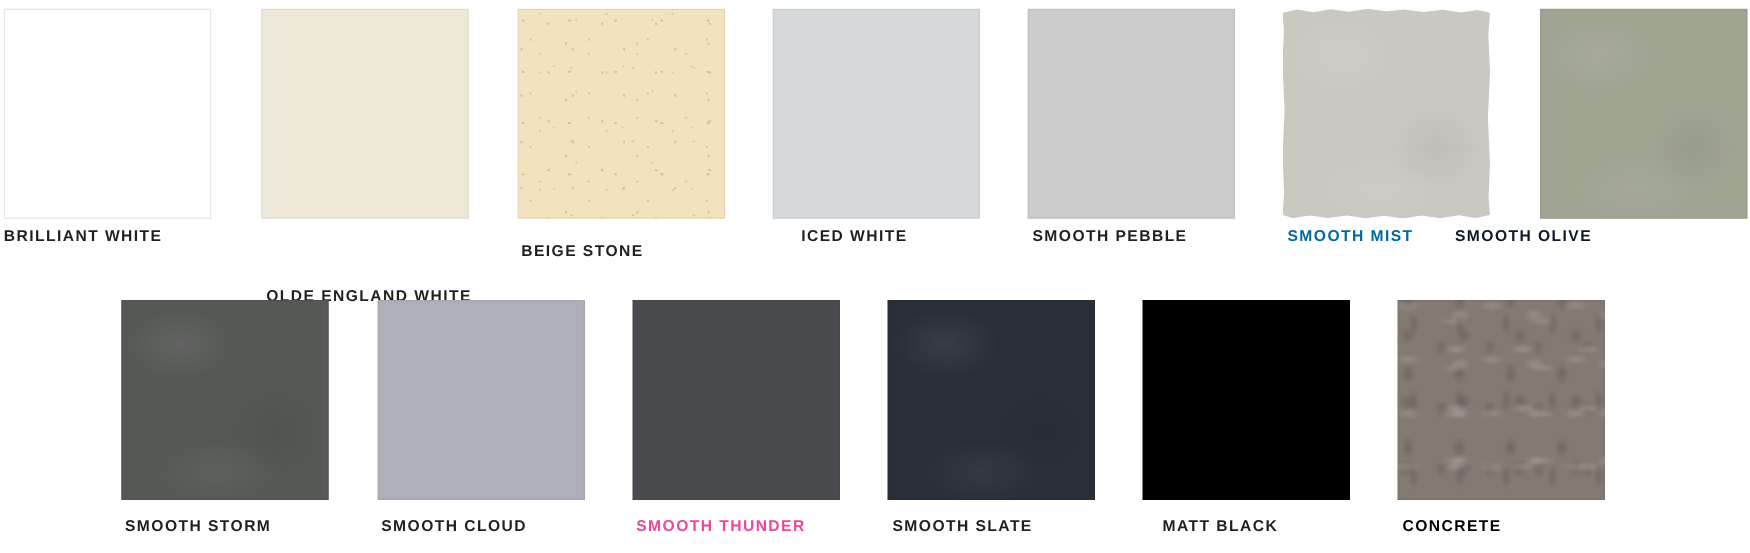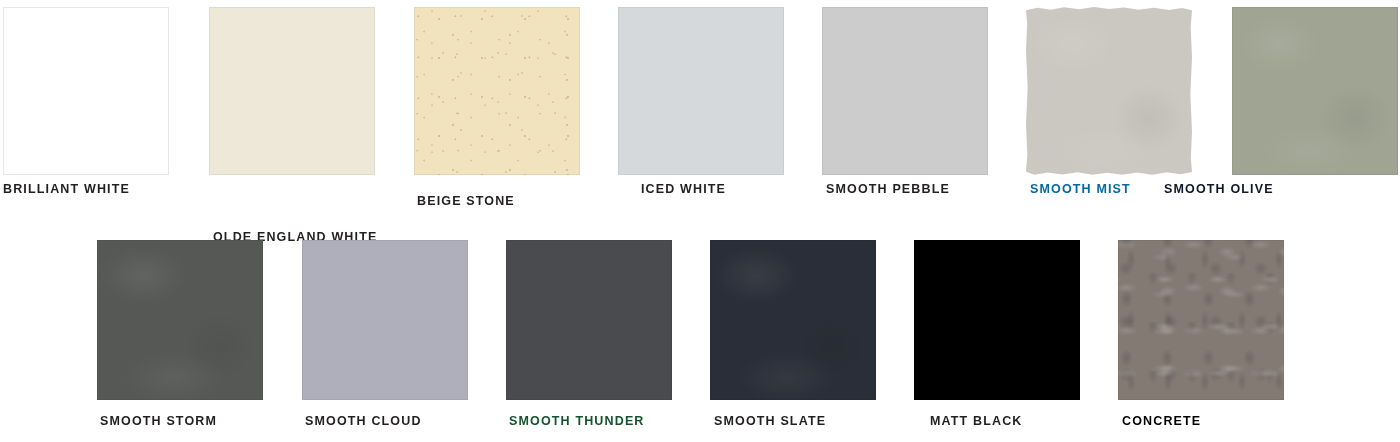--- a/index.html
+++ b/index.html
@@ -138,21 +138,21 @@
       <div class="swatch-chip tex-soft has-hairline" style="background: rgb(86, 88, 86);"></div>
     </div>
     <div class="swatch-label" style="left: 100px; top: 414px; color: rgb(35, 31, 32);">SMOOTH STORM</div>
     <div class="swatch-cell" style="left: 302px; top: 240px; width: 166px; height: 160px;">
       <div class="swatch-chip has-hairline" style="background: rgb(174, 175, 186);"></div>
     </div>
     <div class="swatch-label" style="left: 305px; top: 414px; color: rgb(35, 31, 32);">SMOOTH CLOUD</div>
     <div class="swatch-cell" style="left: 506px; top: 240px; width: 166px; height: 160px;">
       <div class="swatch-chip has-hairline" style="background: rgb(74, 75, 78);"></div>
     </div>
-    <div class="swatch-label" style="left: 509px; top: 414px; color: #14532d;">SMOOTH THUNDER</div>
+    <div class="swatch-label" style="left: 509px; top: 414px; color: #ec4899;">SMOOTH THUNDER</div>
     <div class="swatch-cell" style="left: 710px; top: 240px; width: 166px; height: 160px;">
       <div class="swatch-chip tex-soft has-hairline" style="background: rgb(41, 46, 56);"></div>
     </div>
     <div class="swatch-label" style="left: 714px; top: 414px; color: rgb(35, 31, 32);">SMOOTH SLATE</div>
     <div class="swatch-cell" style="left: 914px; top: 240px; width: 166px; height: 160px;">
       <div class="swatch-chip has-hairline" style="background: rgb(0, 0, 0);"></div>
     </div>
     <div class="swatch-label" style="left: 918px; top: 414px; color: rgb(35, 31, 32); margin-left: 12px;">MATT BLACK</div>
     <div class="swatch-cell" style="left: 1118px; top: 240px; width: 166px; height: 160px;">
       <div class="swatch-chip tex-mottle has-hairline" style="background: rgb(132, 122, 116);"></div>

